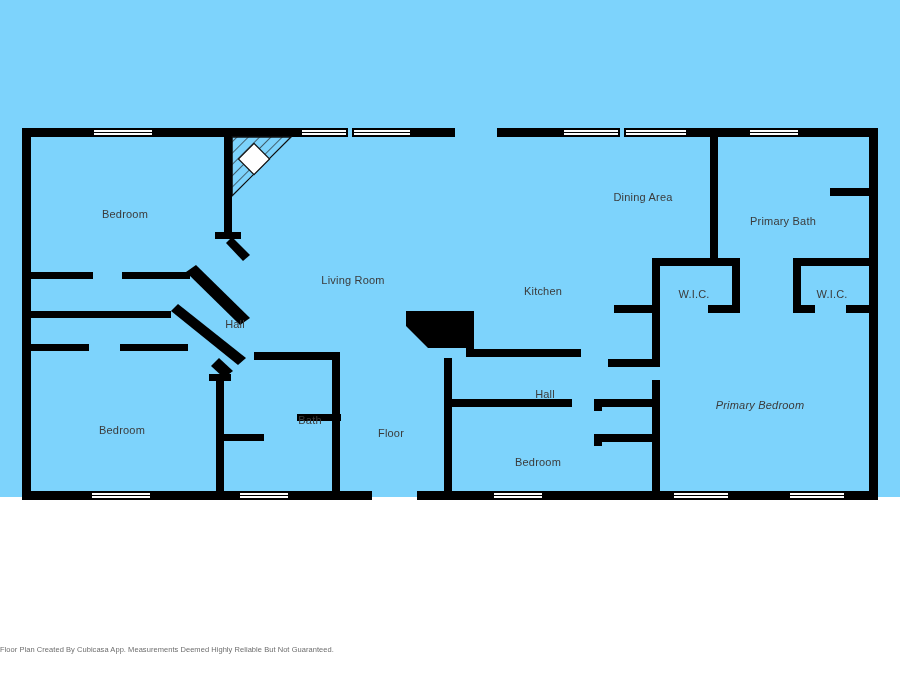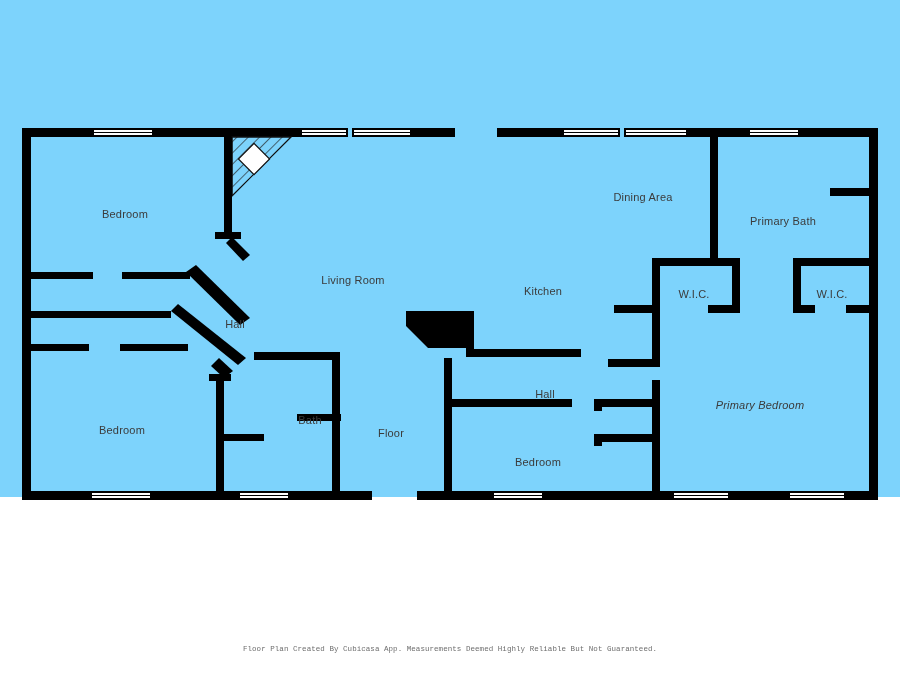--- a/index.html
+++ b/index.html
@@ -36,24 +36,23 @@
     letter-spacing: 0.2px;
     white-space: nowrap;
     transform: translate(-50%, -50%);
     user-select: none;
   }
   #footer-note {
     position: absolute;
     left: 0;
     top: 645px;
     width: 900px;
-    text-align: center;
     font-size: 7.5px;
     color: #6e6e6e;
-    font-family: Liberation Mono, monospace;
+    font-family: Liberation Sans, sans-serif;
     letter-spacing: 0.05px;
   }
 </style>
 </head>
 <body>
 
 <div id="floorplan-root">
 
   <svg id="plan-svg" viewBox="0 0 900 675" xmlns="http://www.w3.org/2000/svg">
 

